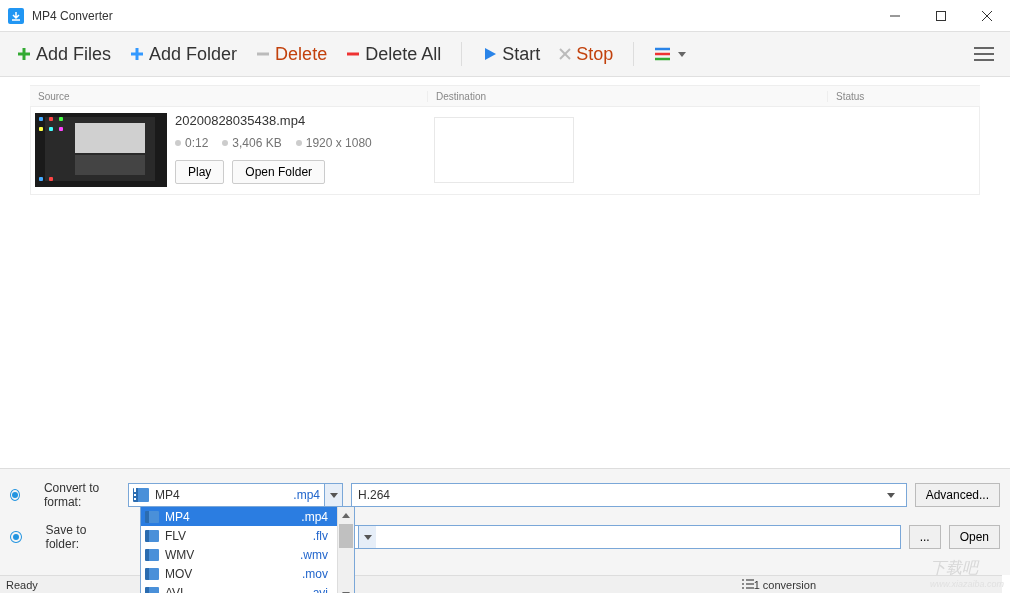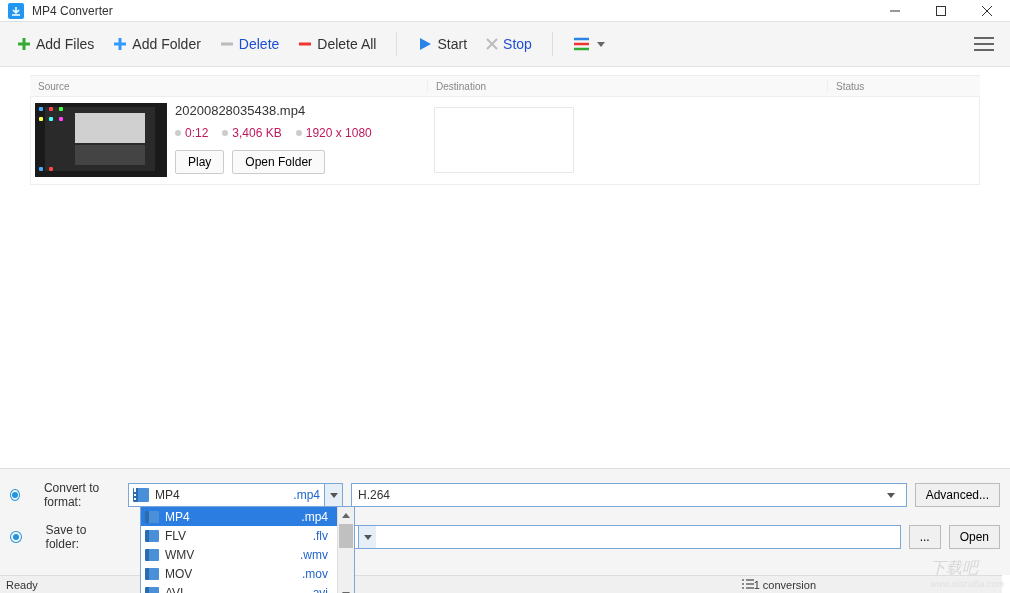--- a/index.html
+++ b/index.html
@@ -1,28 +1,28 @@
 <!DOCTYPE html>
 <html><head>
 <meta charset="utf-8">
 <style>
 * { box-sizing: border-box; margin: 0; padding: 0; }
 body { font-family: "Segoe UI", Tahoma, sans-serif; font-size: 12px; color: #333; background: #fff; width: 1010px; height: 593px; overflow: hidden; position: relative; }
 
 
-.titlebar { height: 22px; display: flex; align-items: center; border-bottom: 1px solid #e0e0e0; }
+.titlebar { height: 32px; display: flex; align-items: center; border-bottom: 1px solid #e0e0e0; }
 .titlebar .logo { width: 16px; height: 16px; margin: 0 8px; background: #2196f3; border-radius: 2px; display: flex; align-items: center; justify-content: center; color: #fff; font-size: 10px; font-weight: bold; }
 .titlebar .title { flex: 0 0 auto; font-size: 12px; }
 .titlebar .spacer { flex: 1; }
 .titlebar .winbtn { width: 46px; height: 30px; display: flex; align-items: center; justify-content: center; cursor: pointer; }
 
 
 .toolbar { height: 45px; background: #f5f5f5; border-bottom: 1px solid #e0e0e0; display: flex; align-items: center; padding: 0 10px; gap: 6px; }
-.tbtn { display: flex; align-items: center; gap: 4px; padding: 4px 6px; cursor: pointer; border-radius: 3px; font-size: 14px; }
-.tbtn.disabled { color: #1d4ed8; cursor: default; }
+.tbtn { display: flex; align-items: center; gap: 4px; padding: 4px 6px; cursor: pointer; border-radius: 3px; font-size: 18px; }
+.tbtn.disabled { color: #c2410c; cursor: default; }
 .tbtn .ico { display: inline-flex; }
 .tsep { width: 1px; height: 24px; background: #ddd; margin: 0 8px; }
 .hamburger { margin-left: auto; padding: 6px; cursor: pointer; }
 .hamburger div { width: 20px; height: 2px; background: #666; margin: 4px 0; }
 
 
 .listhdr { height: 22px; background: #f9f9f9; border-bottom: 1px solid #eee; display: flex; align-items: center; margin: 8px 30px 0; border-top: 1px solid #eee; }
 .listhdr .col { padding: 0 8px; color: #888; font-size: 10px; border-left: 1px solid #eee; }
 .listhdr .col.source { flex: 0 0 397px; border-left: none; }
 .listhdr .col.dest { flex: 0 0 400px; }
@@ -32,21 +32,21 @@
 .listbody { margin: 0 30px; border: 1px solid #eee; border-top: none; background: #fff; height: 88px; }
 .filerow { display: flex; padding: 6px 0; }
 .thumb { width: 132px; height: 74px; margin: 0 8px 0 4px; background: #1a1a1a; position: relative; overflow: hidden; }
 .thumb .fake { position: absolute; background: #333; }
 .thumb .fw1 { left: 10px; top: 4px; width: 110px; height: 64px; background: #2a2a2a; }
 .thumb .fw2 { left: 40px; top: 10px; width: 70px; height: 30px; background: #d0d0d0; }
 .thumb .fw3 { left: 40px; top: 42px; width: 70px; height: 20px; background: #444; }
 .thumb .fd { position: absolute; left: 4px; top: 4px; width: 4px; height: 4px; background: #4af; border-radius: 1px; box-shadow: 10px 0 #f44, 20px 0 #4f4, 0 10px #ff4, 10px 10px #4ff, 20px 10px #f4f, 0 60px #4af, 10px 60px #f44; }
 .fileinfo { flex: 0 0 255px; }
 .fname { font-size: 13px; margin-bottom: 8px; }
-.fmeta { display: flex; gap: 14px; color: #be185d; margin-bottom: 10px; font-size: 12px; }
+.fmeta { display: flex; gap: 14px; color: #737373; margin-bottom: 10px; font-size: 12px; }
 .fmeta .dot { width: 6px; height: 6px; background: #ccc; border-radius: 50%; display: inline-block; margin-right: 4px; vertical-align: 1px; }
 .fbtns { display: flex; gap: 8px; }
 .fbtn { padding: 4px 12px; border: 1px solid #ccc; background: #fafafa; cursor: pointer; font-size: 12px; border-radius: 2px; }
 .destcell { flex: 0 0 400px; padding: 4px; }
 .destbox { width: 140px; height: 66px; border: 1px solid #e8e8e8; background: #fff; }
 .statuscell { flex: 1; }
 
 
 .bottom { position: absolute; left: 0; right: 0; bottom: 18px; background: #f5f5f5; border-top: 1px solid #ddd; padding: 12px 10px; height: 107px; }
 .brow { display: flex; align-items: center; margin-bottom: 14px; gap: 8px; }

